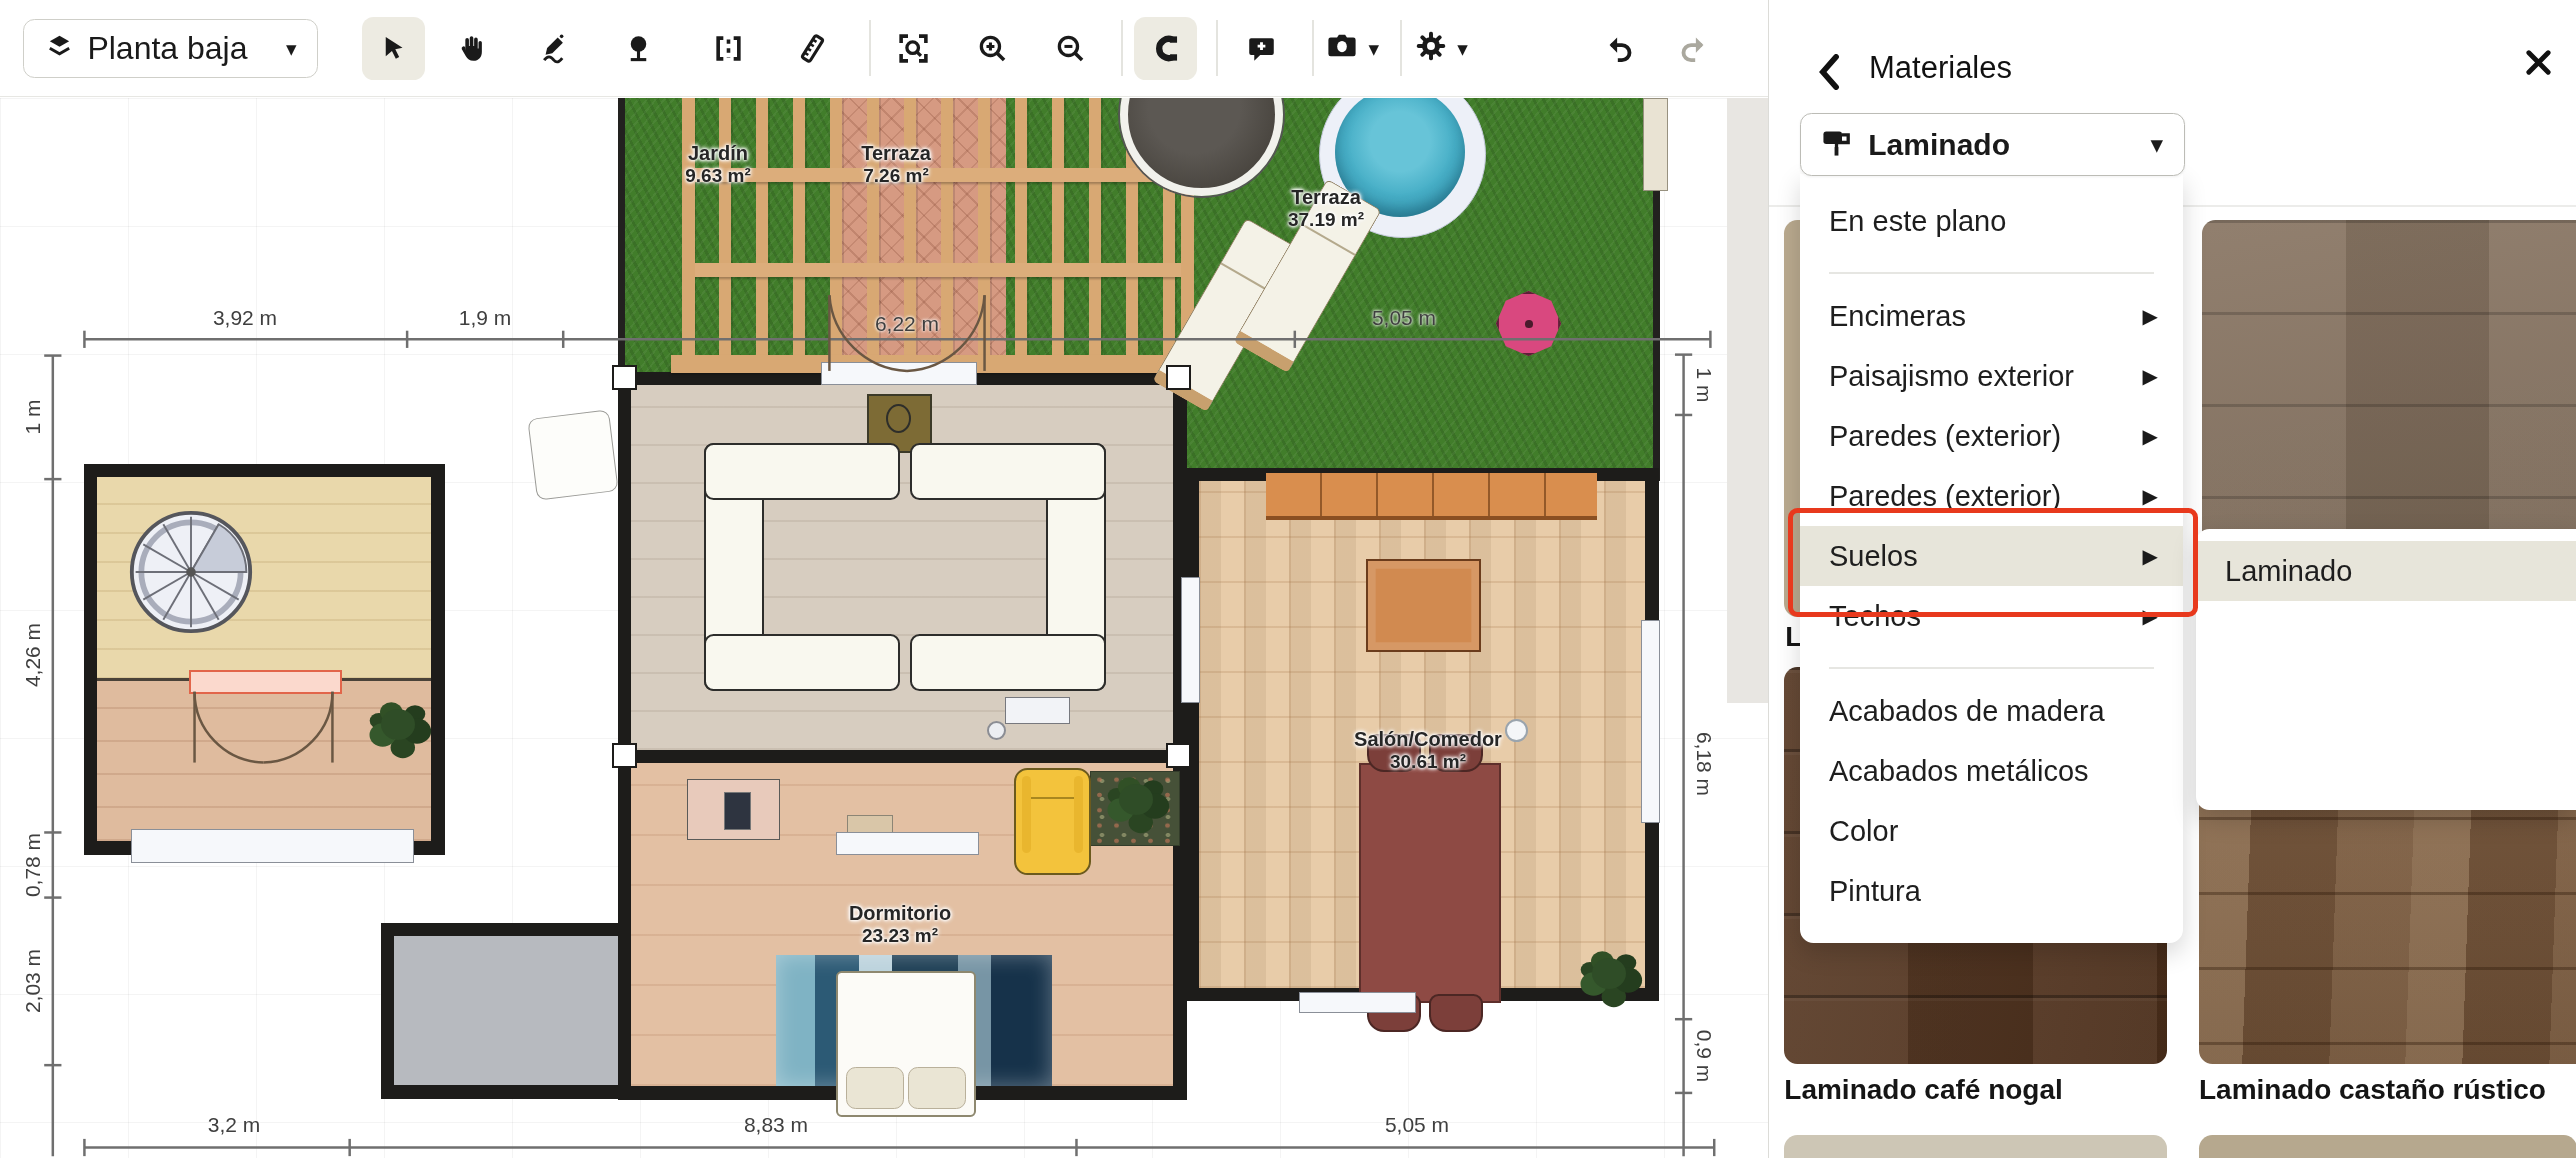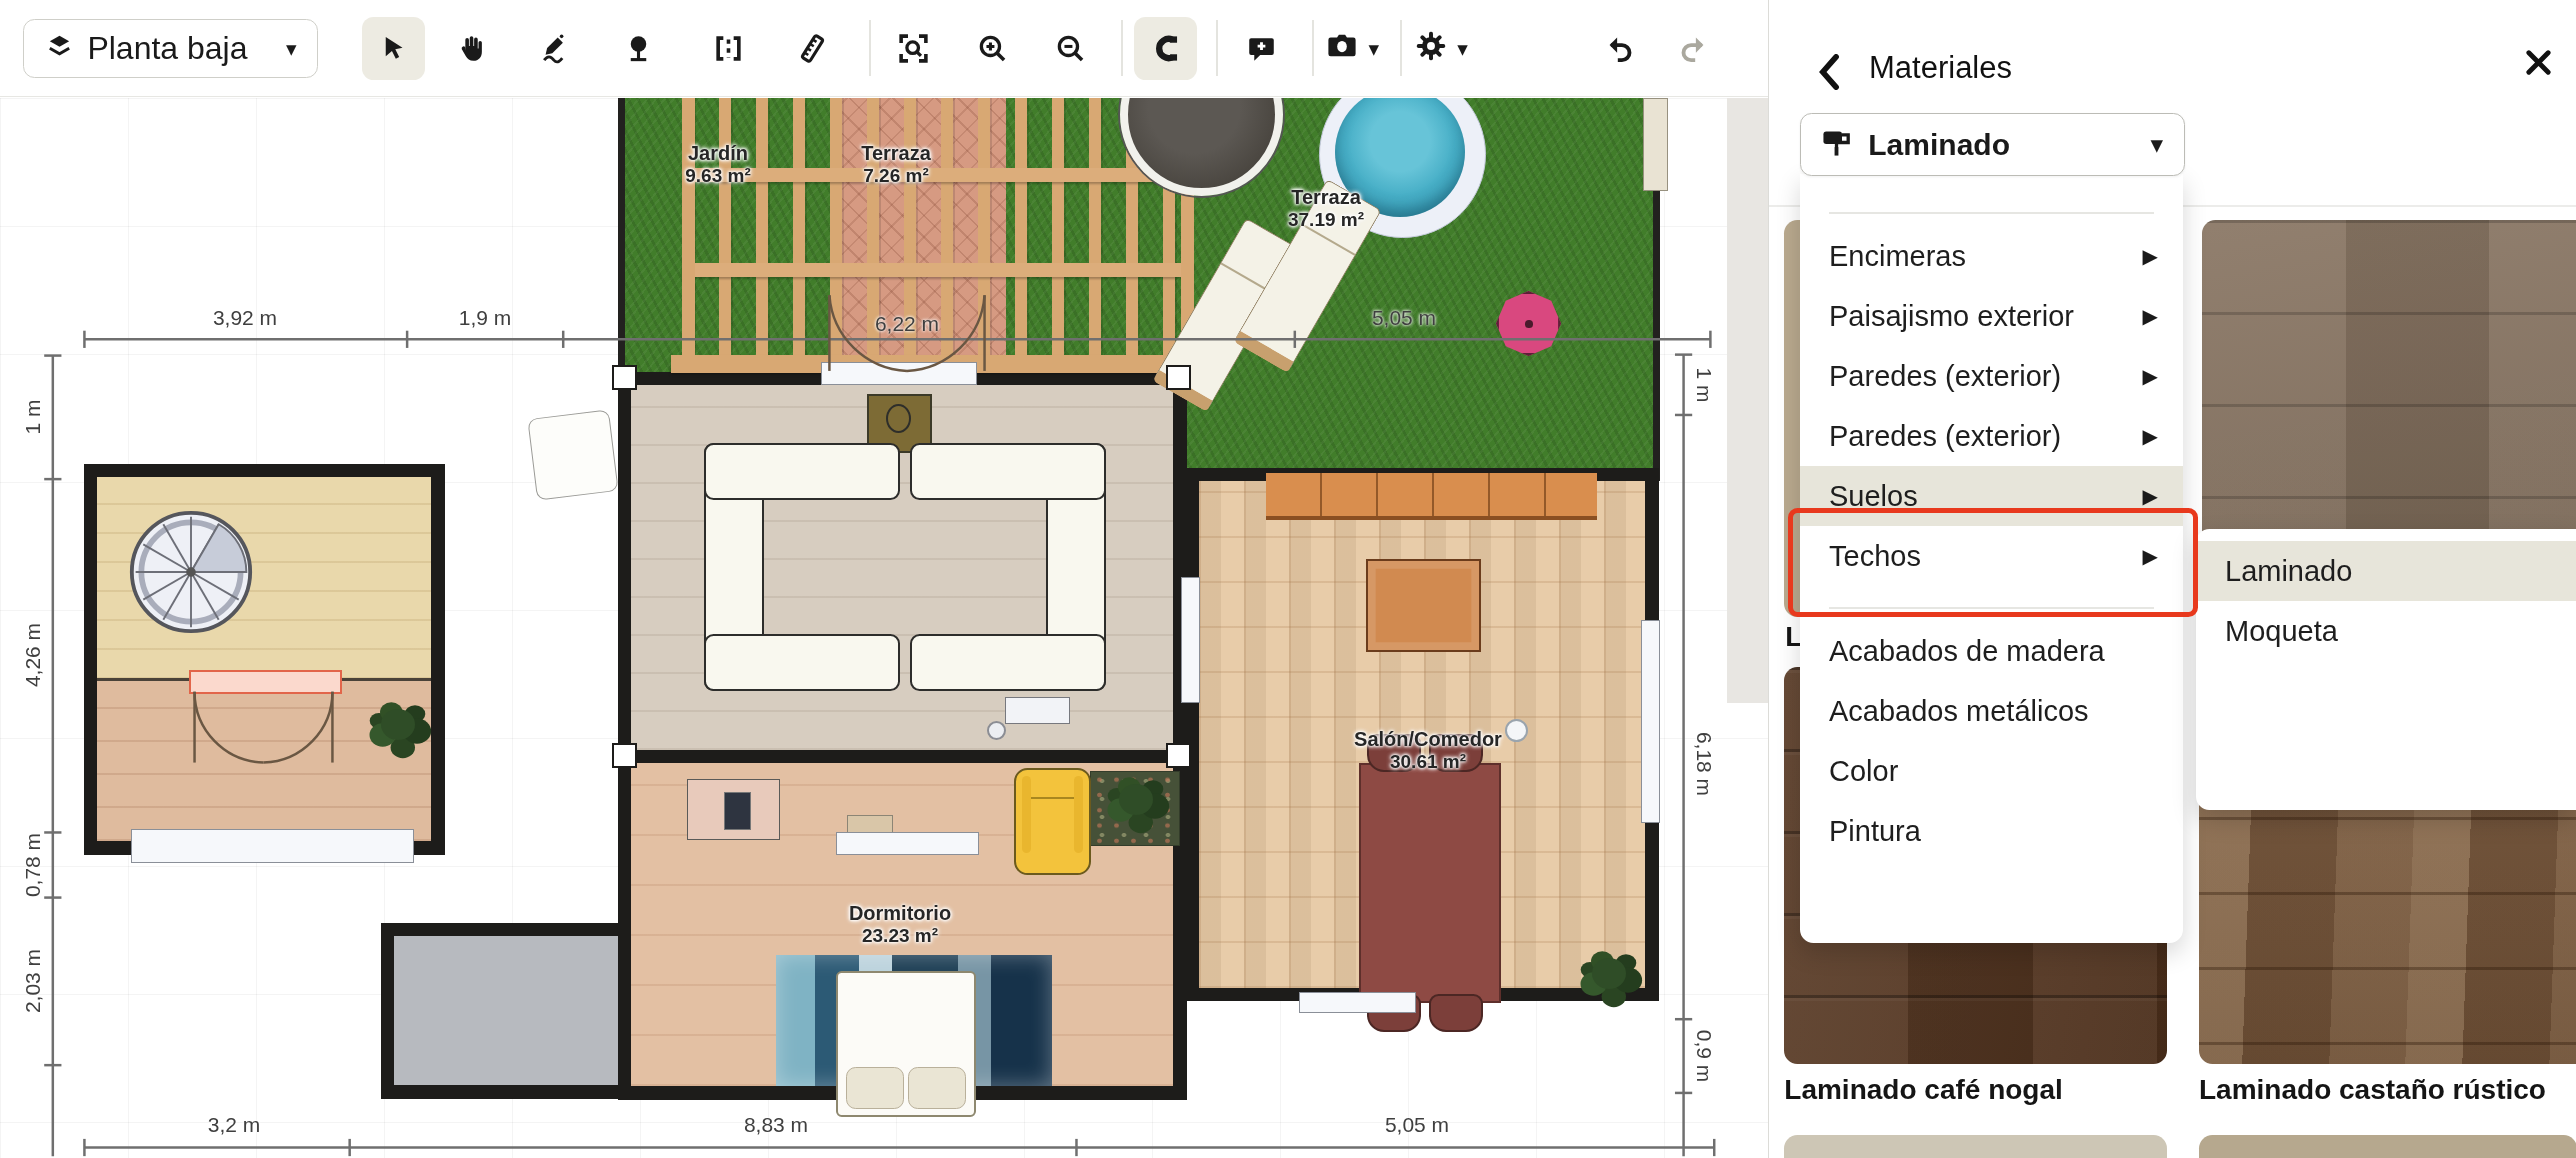--- a/index.html
+++ b/index.html
@@ -522,20 +522,23 @@
             <rect x="2.5" y="4" width="13.5" height="9" rx="2" fill="#1a1a1a"></rect>
             <path d="M16 6.5h4.5v5.5H12v4" fill="none" stroke="#1a1a1a" stroke-width="2.4"></path>
             <rect x="10.6" y="15.5" width="2.8" height="6" fill="#1a1a1a"></rect>
           </svg>
       </span>
       <span class="lbl">Laminado</span>
       <span class="caret">▾</span>
     </div>
 
     <div id="cat-menu">
+      <div class="menu-item">
+          <span>En este plano</span>
+        </div>
       <div class="menu-sep"></div>
       <div class="menu-item">
           <span>Encimeras</span>
           <span class="arr">▶</span>
         </div>
       <div class="menu-item">
           <span>Paisajismo exterior</span>
           <span class="arr">▶</span>
         </div>
       <div class="menu-item">
@@ -566,21 +569,18 @@
         </div>
       <div class="menu-item">
           <span>Pintura</span>
         </div>
     </div>
 
     <div id="submenu">
       <div class="menu-item hl">
           <span>Laminado</span>
         </div>
-      <div class="menu-item">
-          <span>Moqueta</span>
-        </div>
     </div>
 
     <div id="red-annotation"></div>
   </div>
 </div>
 
 
 </body></html>

